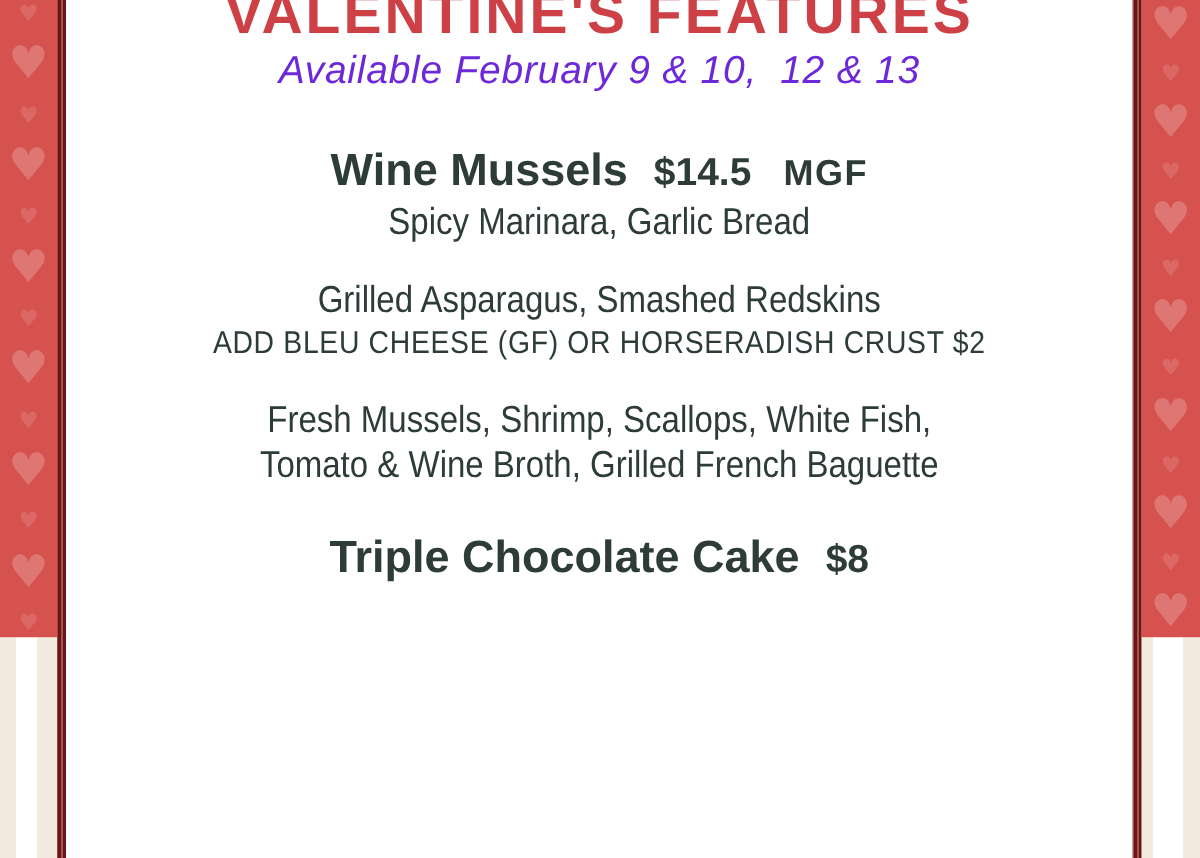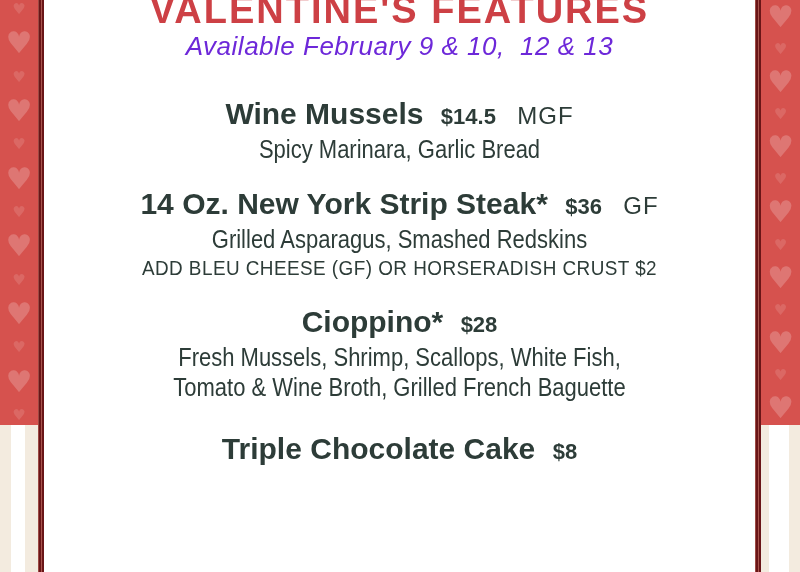--- a/index.html
+++ b/index.html
@@ -60,22 +60,22 @@
   }
   .subtitle {
     font-size:26px; line-height:30px; font-style:italic;
     letter-spacing:0.5px; white-space:pre; color:#6d28d9;
   }
   .menu { margin-top:35px; }
   .item { margin-bottom:22px; }
   .menu .item:nth-child(3) { margin-bottom:29px; }
   .menu .item:nth-child(4) { margin-bottom:24px; }
   .item-title { font-size:30px; line-height:35px; font-weight:700; white-space:nowrap; }
-  .price { font-size:22px; margin-left:9px; }
-  .tag   { font-size:24px; font-weight:400; margin-left:13px; letter-spacing:1px;margin-top:16px; }
+  .price { font-size:26px; margin-left:9px; }
+  .tag   { font-size:24px; font-weight:700; margin-left:13px; letter-spacing:1px;margin-top:16px; }
   .desc  {
     font-size:25px; line-height:30px; white-space:nowrap;
     transform:scaleX(0.88); transform-origin:50% 50%;
   }
   .addon {
     font-size:21px; line-height:28px; letter-spacing:0.5px; white-space:nowrap;
     transform:scaleX(0.9); transform-origin:50% 50%;
   }
 </style>
 </head>
@@ -133,34 +133,25 @@
       <div class="item">
         <div class="item-title">
           <span class="name">Wine Mussels</span>
           <span class="price">$14.5</span>
           <span class="tag">MGF</span>
         </div>
         <div class="desc">Spicy Marinara, Garlic Bread</div>
       </div>
 
       <div class="item">
-        <div class="item-title">
-          <span class="name">14 Oz. New York Strip Steak*</span>
-          <span class="price">$36</span>
-          <span class="tag">GF</span>
-        </div>
         <div class="desc">Grilled Asparagus, Smashed Redskins</div>
         <div class="addon">ADD BLEU CHEESE (GF) OR HORSERADISH CRUST $2</div>
       </div>
 
       <div class="item">
-        <div class="item-title">
-          <span class="name">Cioppino*</span>
-          <span class="price">$28</span>
-        </div>
         <div class="desc">Fresh Mussels, Shrimp, Scallops, White Fish,</div>
         <div class="desc">Tomato &amp; Wine Broth, Grilled French Baguette</div>
       </div>
 
 
       <div class="item">
         <div class="item-title">
           <span class="name">Triple Chocolate Cake</span>
           <span class="price">$8</span>
         </div>

